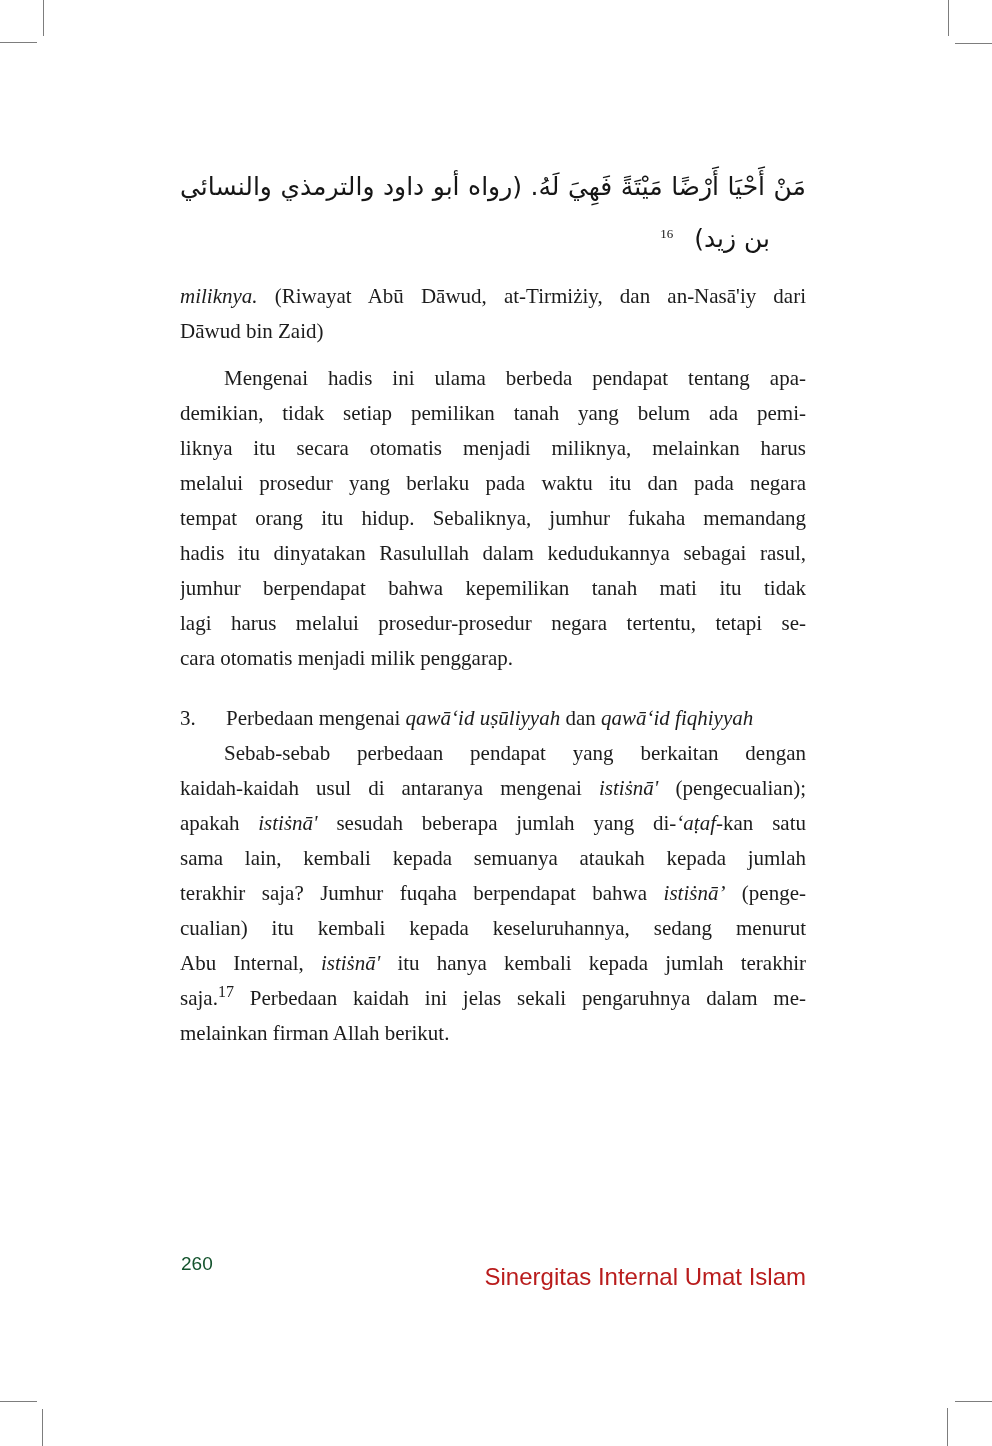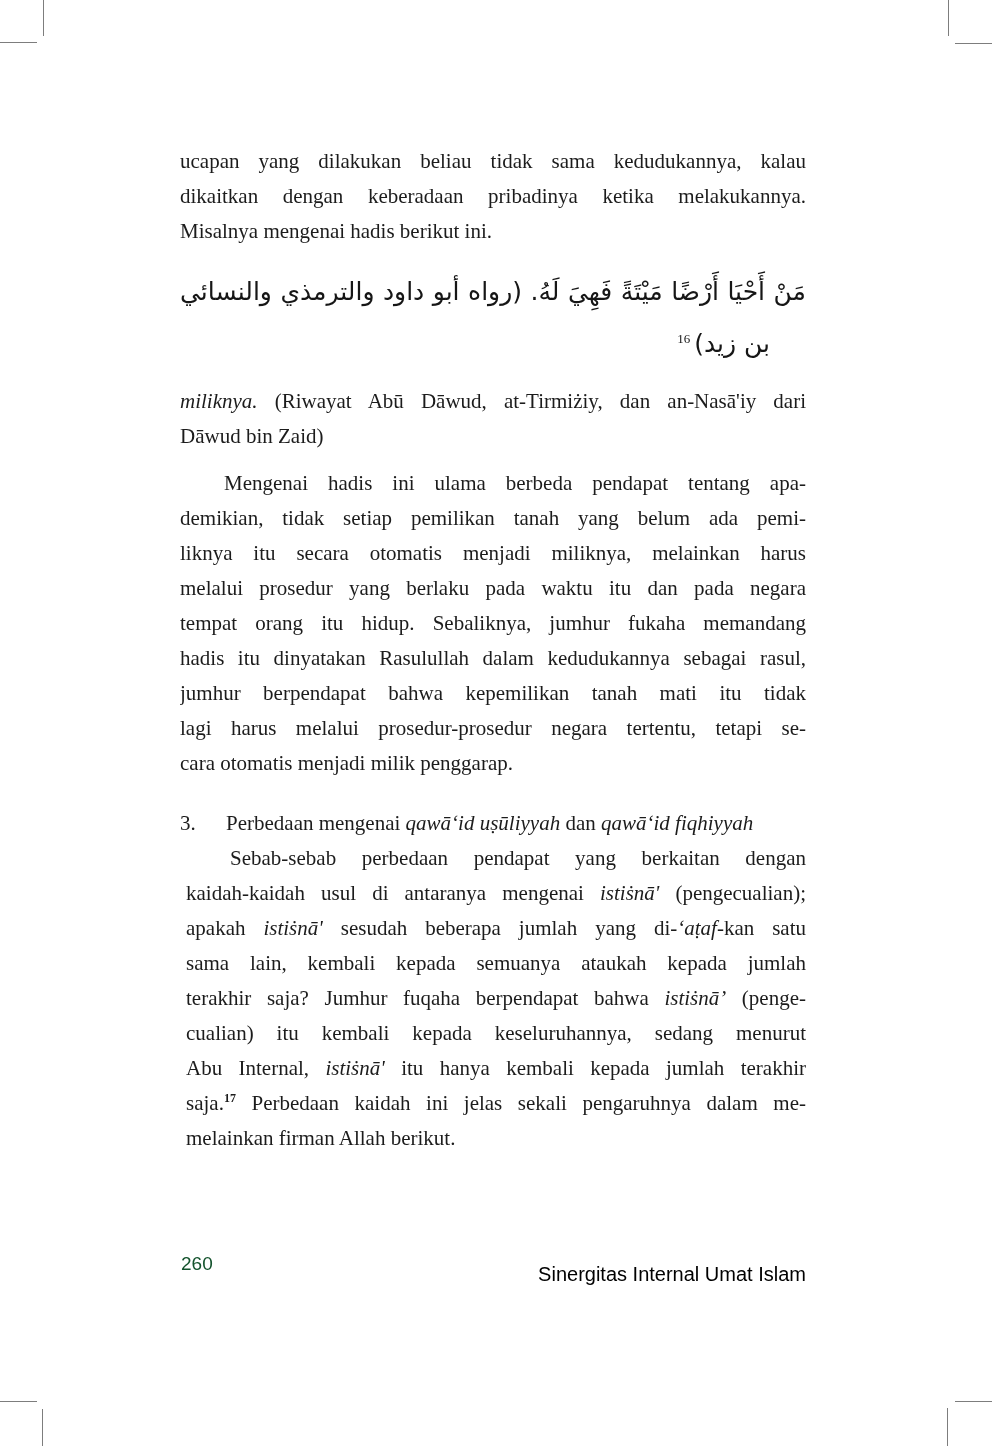--- a/index.html
+++ b/index.html
@@ -35,21 +35,21 @@
   .para { margin: 0; }
   .line {
     font-size: 21px;
     line-height: 35px;
     height: 35px;
     overflow: hidden;
     text-align: left;
   }
   .line.jl { text-align: justify; text-align-last: justify; }
   .line.ind { text-indent: 44px; }
-  .line sup { font-size: 12px; line-height: 0; vertical-align: super; font-weight: bold; }
+  .line sup { font-size: 16px; line-height: 0; vertical-align: super; }
 
   
   .arabic {
     direction: rtl;
     font-family: "DejaVu Sans", sans-serif;
     font-size: 25px;
     margin-top: 17px;
     color: #161616;
   }
   .ar-l1 {
@@ -61,69 +61,64 @@
     line-height: 52px; height: 52px;
     text-align: right;
     padding-left: 36px;
     overflow: hidden;
   }
   .ar-l2 { text-align: start; }
   .ar-l2-inner { display: block; padding-right: 36px; text-align: right; }
   .ar-fn {
     font-family: "Liberation Serif", serif;
     font-size: 13px; vertical-align: super; line-height: 0;
-    margin-right: 4px;
+    margin-right: 21px;
   }
 
   .translation { margin-top: 14px; }
   .discussion  { margin-top: 12px; }
 
   .section-heading { margin-top: 25px; }
   .heading-line {
     font-size: 21px; line-height: 35px; height: 35px; overflow: hidden;
   }
   .h-num { display: inline-block; width: 46px; }
   .inline-rich, .inline-rich .line { display: inline; height: auto; }
 
-  .usul-para { margin-top: 0; margin-left: 6px; }
+  .usul-para { margin-top: 0; }
 
   
   .footer-pagenum {
     position: absolute; left: 181px; top: 1253px;
     font-family: "Liberation Sans", sans-serif;
     font-size: 19px; color: #14532d;
   }
   .footer-title {
     position: absolute; right: 186px; top: 1263px;
     font-family: "Liberation Sans", sans-serif;
-    font-size: 20px; color: #000000;
+    font-size: 24px; color: #b91c1c;
   }
   i { font-style: italic; }
 </style>
 </head>
 <body>
 
 <div class="page">
 
   <div class="crop v tl-v"></div>
   <div class="crop h tl-h"></div>
   <div class="crop v tr-v"></div>
   <div class="crop h tr-h"></div>
   <div class="crop h bl-h"></div>
   <div class="crop v bl-v"></div>
   <div class="crop h br-h"></div>
   <div class="crop v br-v"></div>
 
   <div class="content">
 
-    <div class="para intro-para">
-        <div class="line jl"><span>ucapan yang dilakukan beliau tidak sama kedudukannya, kalau</span></div>
-        <div class="line jl"><span>dikaitkan dengan keberadaan pribadinya ketika melakukannya.</span></div>
-        <div class="line"><span>Misalnya mengenai hadis berikut ini.</span></div>
-      </div>
 
     <div class="arabic">
       <div class="ar-l1">مَنْ أَحْيَا أَرْضًا مَيْتَةً فَهِيَ لَهُ. (رواه أبو داود والترمذي والنسائي عن سعيد</div>
       <div class="ar-l2">
         <span class="ar-l2-inner">
           <span>بن زيد)</span><sup class="ar-fn">16</sup>
         </span>
       </div>
     </div>
 

